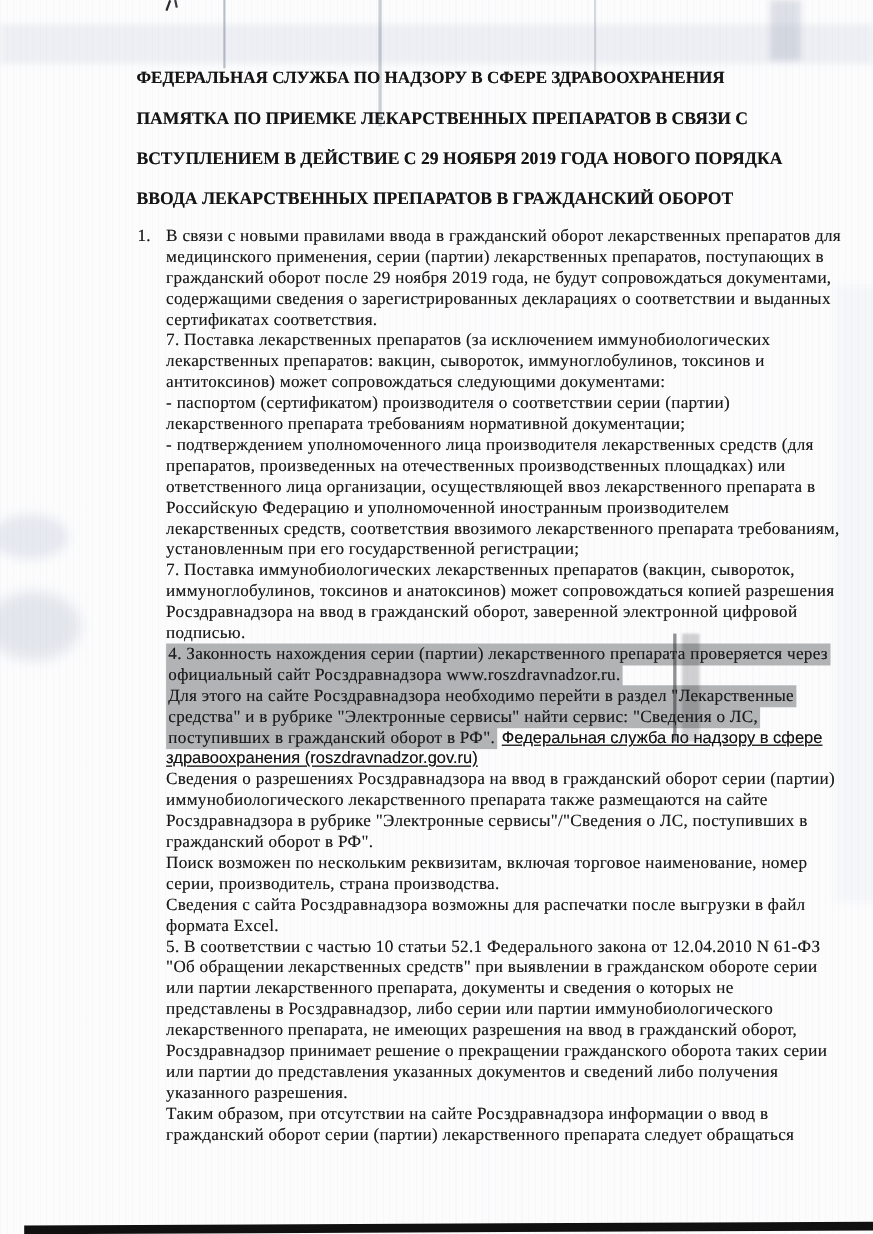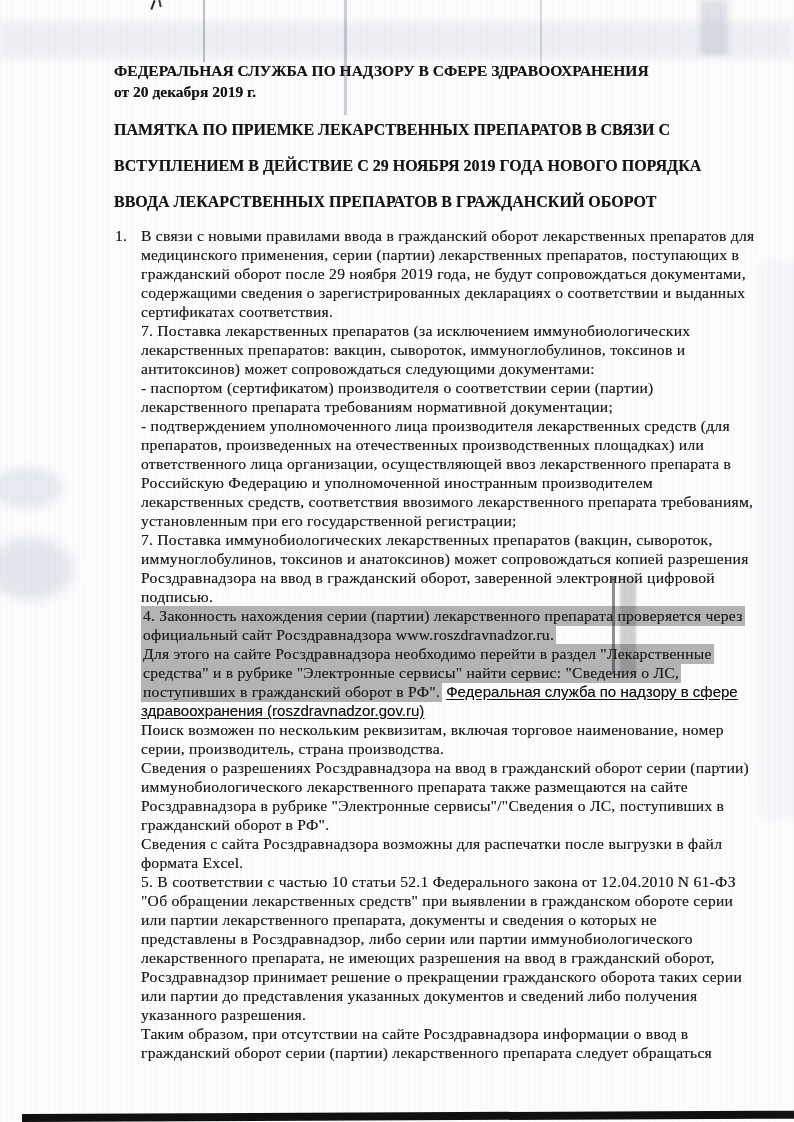--- a/index.html
+++ b/index.html
@@ -27,21 +27,21 @@
   .streak-b { left: 344px; top: 0; width: 3px; height: 115px; background: rgba(70,85,110,0.28); z-index: 1; }
   .streak-c { left: 540px; top: 0; width: 2px; height: 72px;  background: rgba(70,85,110,0.20); z-index: 1; }
   .streak-f { left: 700px; top: 0; width: 28px; height: 55px; background: rgba(150,160,178,0.30); filter: blur(3px); z-index: 1; }
   .streak-d { left: 612px; top: 576px; width: 3px;  height: 98px; background: rgba(35,35,40,0.50); z-index: 3; }
   .streak-e { left: 620px; top: 576px; width: 16px; height: 98px; background: rgba(35,35,40,0.20); filter: blur(1px); z-index: 3; }
   .mark-top-1 { left: 152px; top: 0; width: 2px; height: 10px; background: #2a2a2e; transform: rotate(20deg); z-index: 1; }
   .mark-top-2 { left: 159px; top: 0; width: 2px; height: 7px;  background: #3a3a40; transform: rotate(-12deg); z-index: 1; }
   .scan-strip { left: 22px; bottom: 0; width: 772px; height: 8px; background: #101010; transform: rotate(-0.25deg); transform-origin: left bottom; z-index: 4; }
   
   .doc {
-    position: absolute; left: 114px; top: 60px; width: 640px; z-index: 2;
+    position: absolute; left: 124px; top: 60px; width: 640px; z-index: 2;
     text-shadow: 0 0 0.6px rgba(25,25,25,0.55);
   }
   .agency-block { font-weight: 700; font-size: 15.5px; line-height: 21px; margin: 0 0 10px 0; color: #151515; }
   .title-block  { font-weight: 700; font-size: 16px; line-height: 36px; margin: 0; color: #151515; }
   .title-block div { white-space: nowrap; }
   .body {
     margin: 6px 0 0 27px; width: 615px;
     font-size: 15.6px; line-height: 19px; letter-spacing: 0.25px;
     text-align: left;
   }
@@ -79,21 +79,20 @@
   <div class="artifact streak-d"></div>
   <div class="artifact streak-e"></div>
   <div class="artifact mark-top-1"></div>
   <div class="artifact mark-top-2"></div>
   <div class="artifact scan-strip"></div>
 
   <div class="doc">
 
     <div class="agency-block">
       <div>ФЕДЕРАЛЬНАЯ СЛУЖБА ПО НАДЗОРУ В СФЕРЕ ЗДРАВООХРАНЕНИЯ</div>
-      <div>от 20 декабря 2019 г.</div>
     </div>
 
     <div class="title-block">
       <div>ПАМЯТКА ПО ПРИЕМКЕ ЛЕКАРСТВЕННЫХ ПРЕПАРАТОВ В СВЯЗИ С</div>
       <div>ВСТУПЛЕНИЕМ В ДЕЙСТВИЕ С 29 НОЯБРЯ 2019 ГОДА НОВОГО ПОРЯДКА</div>
       <div>ВВОДА ЛЕКАРСТВЕННЫХ ПРЕПАРАТОВ В ГРАЖДАНСКИЙ ОБОРОТ</div>
     </div>
 
     <div class="body">
 
@@ -108,21 +107,21 @@
 
       <div class="para">7. Поставка иммунобиологических лекарственных препаратов (вакцин, сывороток, иммуноглобулинов, токсинов и анатоксинов) может сопровождаться копией разрешения Росздравнадзора на ввод в гражданский оборот, заверенной электронной цифровой подписью.</div>
 
       <div class="para">
         <span class="hl">4. Законность нахождения серии (партии) лекарственного препарата проверяется через официальный сайт Росздравнадзора www.roszdravnadzor.ru.</span>
         <br>
         <span class="hl">Для этого на сайте Росздравнадзора необходимо перейти в раздел "Лекарственные средства" и в рубрике "Электронные сервисы" найти сервис: "Сведения о ЛС, поступивших в гражданский оборот в РФ".</span>
         <a class="doclink" href="#">Федеральная служба по надзору в сфере здравоохранения (roszdravnadzor.gov.ru)</a>
       </div>
 
+      <div class="para">Сведения о разрешениях Росздравнадзора на ввод в гражданский оборот серии (партии) иммунобиологического лекарственного препарата также размещаются на сайте Росздравнадзора в рубрике "Электронные сервисы"/"Сведения о ЛС, поступивших в гражданский оборот в РФ".</div>
       <div class="para">Поиск возможен по нескольким реквизитам, включая торговое наименование, номер серии, производитель, страна производства.</div>
-      <div class="para">Сведения о разрешениях Росздравнадзора на ввод в гражданский оборот серии (партии) иммунобиологического лекарственного препарата также размещаются на сайте Росздравнадзора в рубрике "Электронные сервисы"/"Сведения о ЛС, поступивших в гражданский оборот в РФ".</div>
       <div class="para">Сведения с сайта Росздравнадзора возможны для распечатки после выгрузки в файл формата Excel.</div>
       <div class="para">5. В соответствии с частью 10 статьи 52.1 Федерального закона от 12.04.2010 N 61-ФЗ "Об обращении лекарственных средств" при выявлении в гражданском обороте серии или партии лекарственного препарата, документы и сведения о которых не представлены в Росздравнадзор, либо серии или партии иммунобиологического лекарственного препарата, не имеющих разрешения на ввод в гражданский оборот, Росздравнадзор принимает решение о прекращении гражданского оборота таких серии или партии до представления указанных документов и сведений либо получения указанного разрешения.</div>
       <div class="para">Таким образом, при отсутствии на сайте Росздравнадзора информации о ввод в гражданский оборот серии (партии) лекарственного препарата следует обращаться</div>
 
     </div>
   </div>
 </div>
 
 </body></html>

